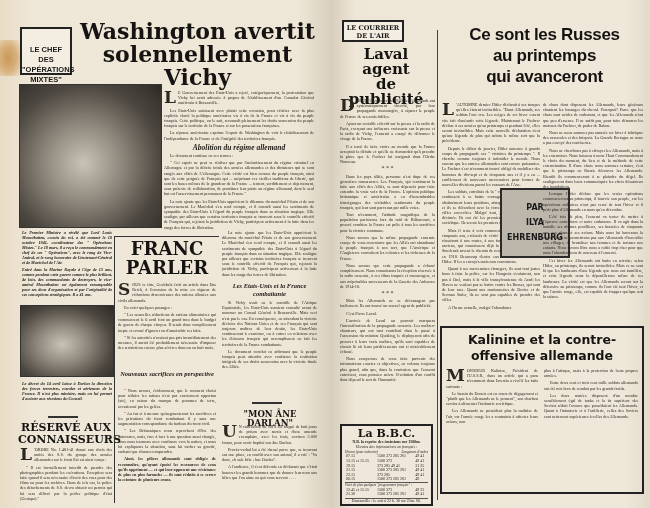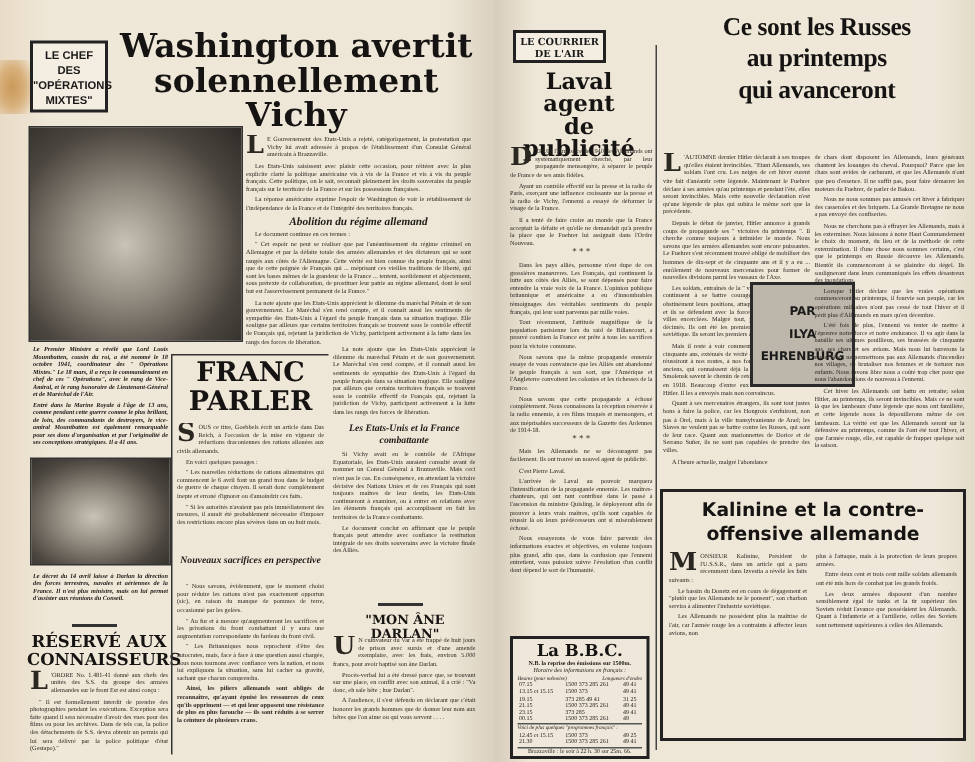--- a/index.html
+++ b/index.html
@@ -21,21 +21,21 @@
   table.bbc{border-collapse:collapse;width:100%;font-size:4px;line-height:4.6px;}
   table.bbc td{padding:0 1px;white-space:nowrap;}
   .stain{position:absolute;left:0;top:40px;width:20px;height:36px;background:radial-gradient(ellipse at 40% 50%,#c99a5a 0%,#d8b07b 50%,rgba(230,200,150,0) 100%);}
 </style>
 </head>
 <body>
 
 <div class="page left">
   <div class="stain"></div>
 
-  <div class="abs hdr-box" style="left:20px;top:27px;width:52px;height:48px;font-size:7.5px;line-height:10px;padding-top:3px;box-sizing:border-box;">
+  <div class="abs hdr-box" style="left:20px;top:27px;width:52px;height:48px;font-size:7.5px;line-height:10px;padding-top:16px;box-sizing:border-box;">
     <div>LE CHEF</div>
     <div>DES</div>
     <div>"OPÉRATIONS</div>
     <div>MIXTES"</div>
   </div>
 
   <div class="abs headline" style="left:80px;top:20px;width:235px;font-size:22px;">
     <div>Washington avertit</div>
     <div>solennellement Vichy</div>
   </div>
@@ -195,21 +195,21 @@
       <tr>
             <td>21.30</td>
             <td>1500 373 285 261</td>
             <td>49 41</td>
           </tr>
     </tbody>
       </table>
     <div style="text-align:center;border-top:1px solid #555;margin-top:1px;">Brazzaville : le soir à 22 h. 30 sur 25m. 66.</div>
   </div>
 
-  <div class="abs headline" style="left:112px;top:7px;width:205px;font-family:Liberation Serif, serif;font-size:17px;line-height:21px;letter-spacing:-0.3px;text-align:center;">
+  <div class="abs headline" style="left:112px;top:24px;width:205px;font-family:Liberation Sans, sans-serif;font-size:17px;line-height:21px;letter-spacing:-0.3px;text-align:center;">
     <div>Ce sont les Russes</div>
     <div>au printemps</div>
     <div>qui avanceront</div>
   </div>
 
   <div class="abs txt" style="left:112px;top:102px;width:98px;height:212px;">
     <span class="dropcap">L</span>
     <p style="text-indent:0">'AUTOMNE dernier Hitler déclarait à ses troupes qu'elles étaient invincibles. "Etant Allemands, ses soldats l'ont cru. Les neiges de cet hiver eurent vite fait d'anéantir cette légende. Maintenant le Fuehrer déclare à ses armées qu'au printemps et pendant l'été, elles seront invincibles. Mais cette nouvelle déclaration n'est qu'une légende de plus qui subira le même sort que la précédente.</p>
     <p>Depuis le début de janvier, Hitler annonce à grands coups de propagande ses " victoires du printemps ". Il cherche comme toujours à intimider le monde. Nous savons que les armées allemandes sont encore puissantes. Le Fuehrer s'est récemment trouvé obligé de mobiliser des hommes de dix-sept et de cinquante ans et il y a eu ... enrôlement de nouveaux mercenaires pour former de nouvelles divisions parmi les vassaux de l'Axe.</p>
     <p>Les soldats, entraînés de la " vieille garde " allemande continuent à se battre courageusement. Ils tiennent obstinément leurs positions, attaquent sur contre-attaque, et ils se défendent avec la force du désespoir dans les villes encerclées. Malgré tout, journellement, ils sont décimés. Ils ont été les premiers à venir sur le front soviétique. Ils seront les premiers à en disparaître.</p>

